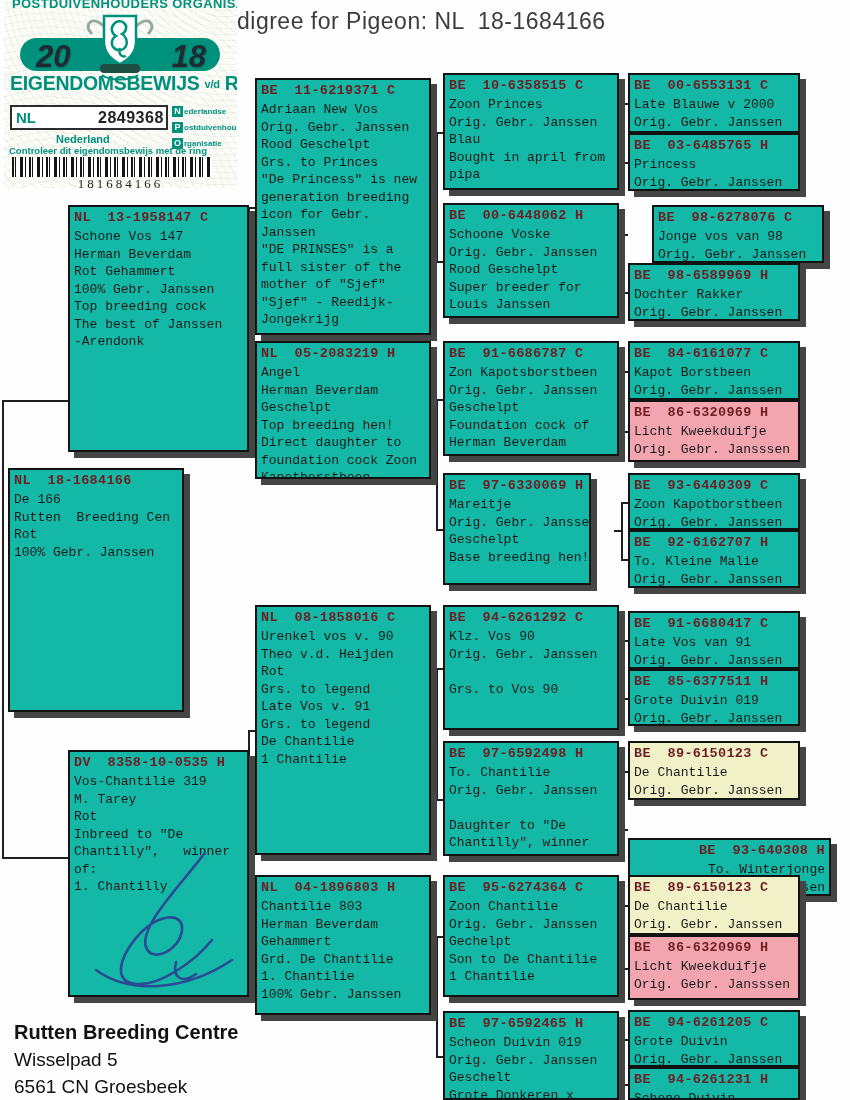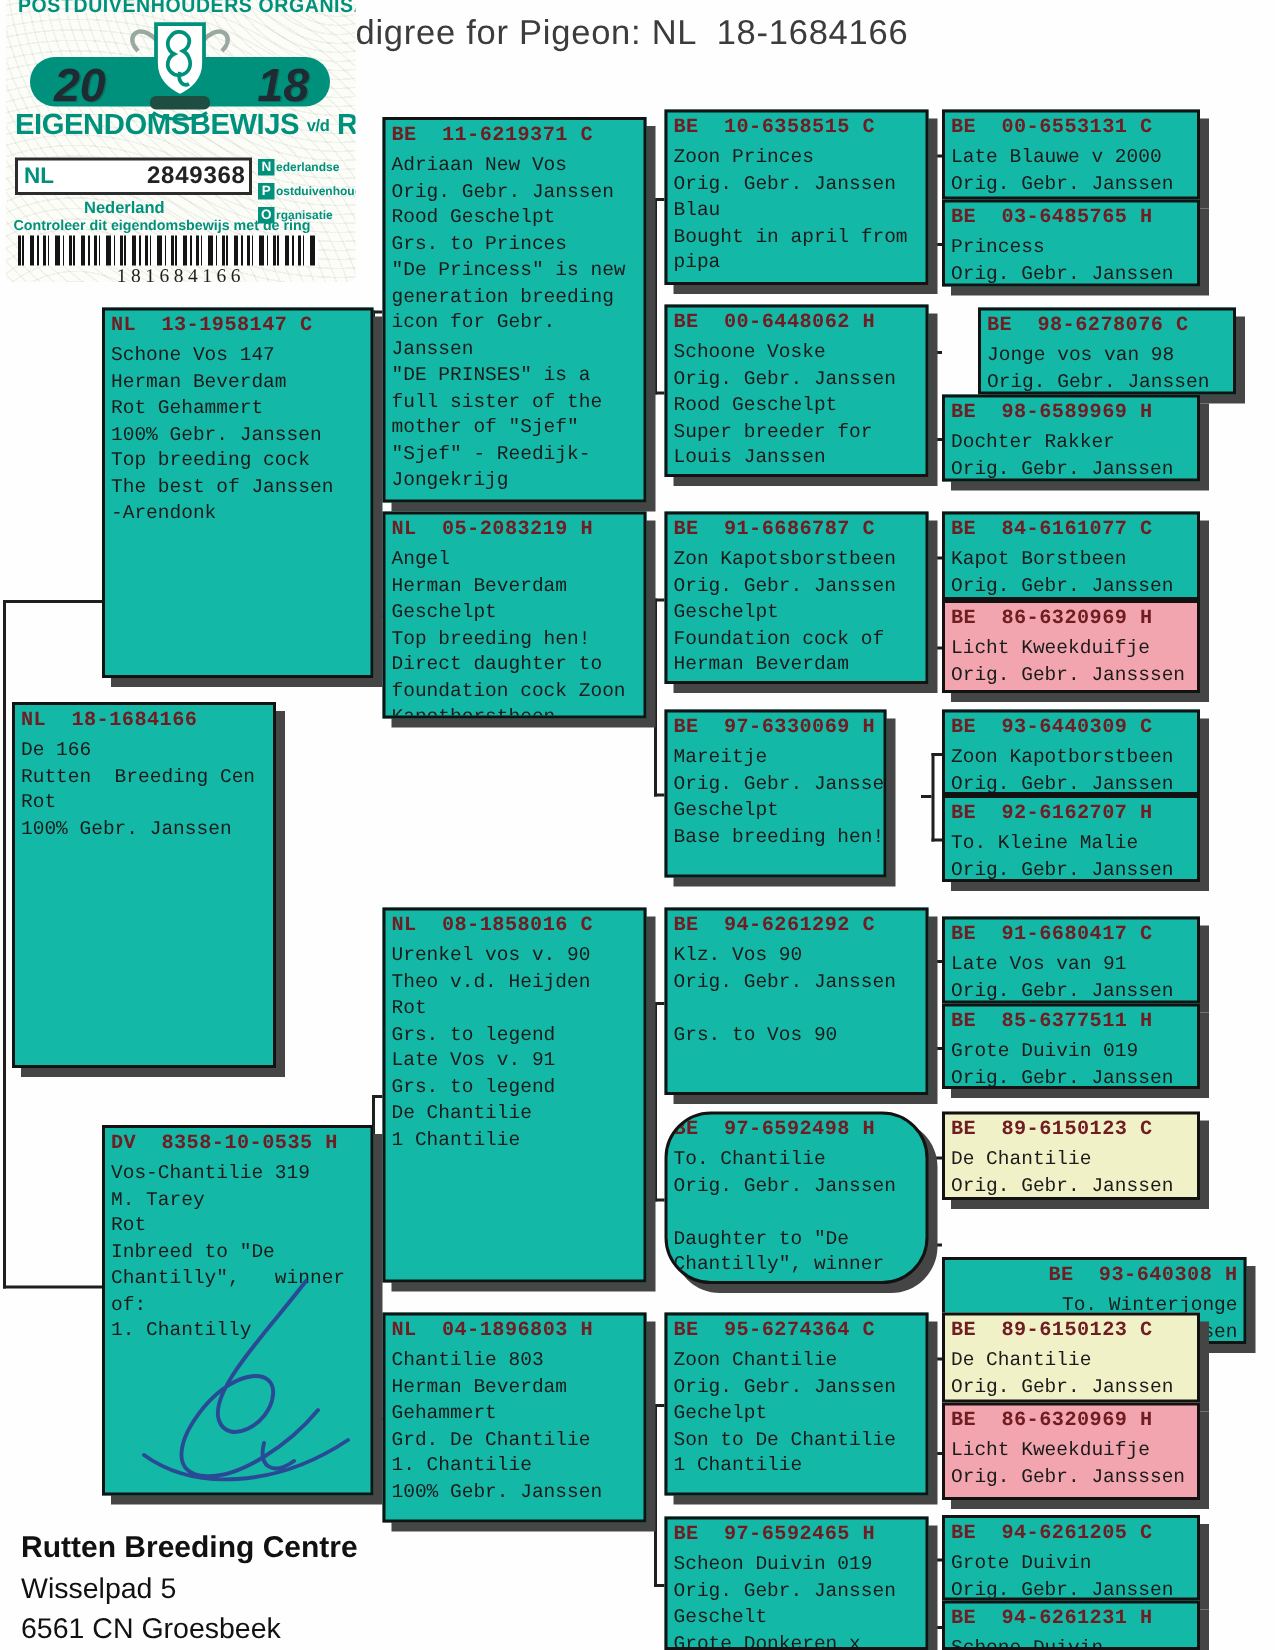--- a/index.html
+++ b/index.html
@@ -312,21 +312,21 @@
         <div class="bline">Geschelpt</div>
         <div class="bline">Base breeding hen!</div>
       </div>
       <div class="pbox" style="left: 443px; top: 605px; width: 176px; height: 125px;">
         <div class="ring">BE  94-6261292 C</div>
         <div class="bline">Klz. Vos 90</div>
         <div class="bline">Orig. Gebr. Janssen</div>
         <div class="bline">&nbsp;</div>
         <div class="bline">Grs. to Vos 90</div>
       </div>
-      <div class="pbox" style="left: 443px; top: 741px; width: 176px; height: 115px; border-radius: 31px;">
+      <div class="pbox" style="left: 443px; top: 741px; width: 176px; height: 115px;">
         <div class="ring">BE  97-6592498 H</div>
         <div class="bline">To. Chantilie</div>
         <div class="bline">Orig. Gebr. Janssen</div>
         <div class="bline">&nbsp;</div>
         <div class="bline">Daughter to "De</div>
         <div class="bline">Chantilly", winner</div>
       </div>
       <div class="pbox" style="left: 443px; top: 875px; width: 176px; height: 122px;">
         <div class="ring">BE  95-6274364 C</div>
         <div class="bline">Zoon Chantilie</div>

